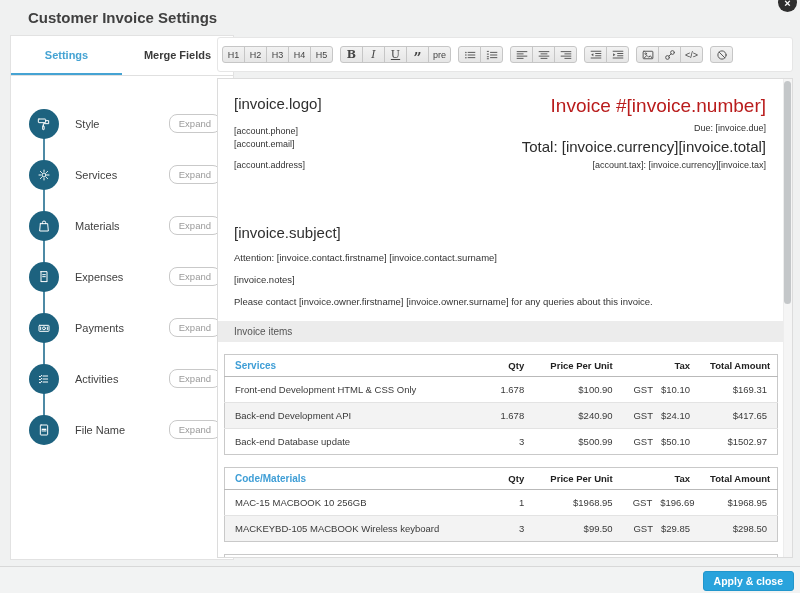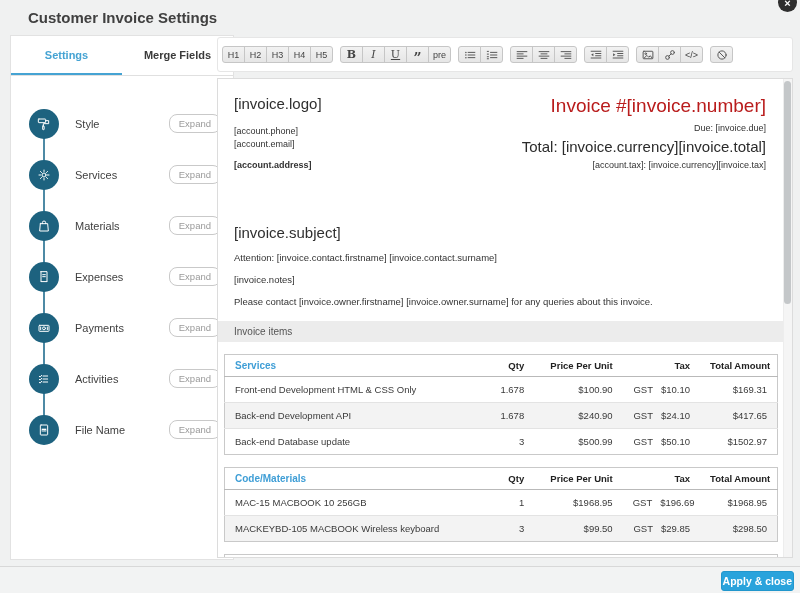--- a/index.html
+++ b/index.html
@@ -49,21 +49,21 @@
   .editor { position:absolute; left:217px; top:78px; width:576px; height:480px; background:#fff;
     border:1px solid #dcdcdc; overflow:hidden; }
   .scroll-track { position:absolute; right:0; top:0; bottom:0; width:9px; background:#f5f5f5; border-left:1px solid #ededed; }
   .scroll-thumb { position:absolute; right:1px; top:2px; width:7px; height:223px; background:#c4c7c9; border-radius:4px; }
 
   .preview-pad { padding:16px 26px 0 16px; }
   .inv-head { display:flex; justify-content:space-between;gap:28px; }
   .inv-logo { font-size:15px; color:#2f2f2f; }
   .inv-small { font-size:9px; color:#333; line-height:1.4; }
   .inv-contact-block { margin-top:13px; }
-  .inv-address { margin-top:9px;font-weight:bold; }
+  .inv-address { margin-top:9px; }
   .inv-right { text-align:right; }
   .inv-number { font-size:19px; color:#b91c1c; }
   .inv-due { margin-top:5px; }
   .inv-total { font-size:15px; color:#2b2b2b; margin-top:3px; }
   .inv-tax { margin-top:4px; }
   .inv-subject { font-size:15px; color:#2f2f2f; margin-top:52px; }
   .inv-line { font-size:9.5px; color:#333; margin-top:11px; }
 
   .items-band { margin-top:14px; background:#ececec; padding:5px 16px; font-size:10px; color:#555; }
 
@@ -75,21 +75,21 @@
   .inv-table th.t-title { text-align:left; color:#3f9ed6; font-size:10px; cursor:pointer; }
   .inv-table td { padding:7px 10px; color:#3a3a3a; text-align:right; white-space:nowrap; overflow:hidden; }
   .inv-table td.desc { text-align:left; }
   .inv-table tbody tr { background:#fff; }
   .inv-table tbody tr:nth-child(even) { background:#f3f3f3; }
   .inv-table tbody tr + tr td { border-top:1px solid #e3e3e3; }
   .tax-label { margin-right:8px; }
 
   
   .footer { position:absolute; left:0; top:566px; width:800px; height:27px; background:#f2f3f3; border-top:1px solid #d8d8d8; }
-  .apply-btn { position:absolute; right:6px; top:4px; height:20px; padding:0 1px; background:#29a3dc;
+  .apply-btn { position:absolute; right:6px; top:4px; height:20px; padding:0 10px; background:#29a3dc;
     border:1px solid #2196cc; border-radius:3px; color:#fff; font-size:10.5px; font-weight:bold;
     font-family:"Liberation Sans",sans-serif; cursor:pointer; }
 </style>
 </head>
 <body>
 
 <div class="page-title">Customer Invoice Settings</div>
 <div class="close-btn">×</div>
 
 <div class="sidebar">

